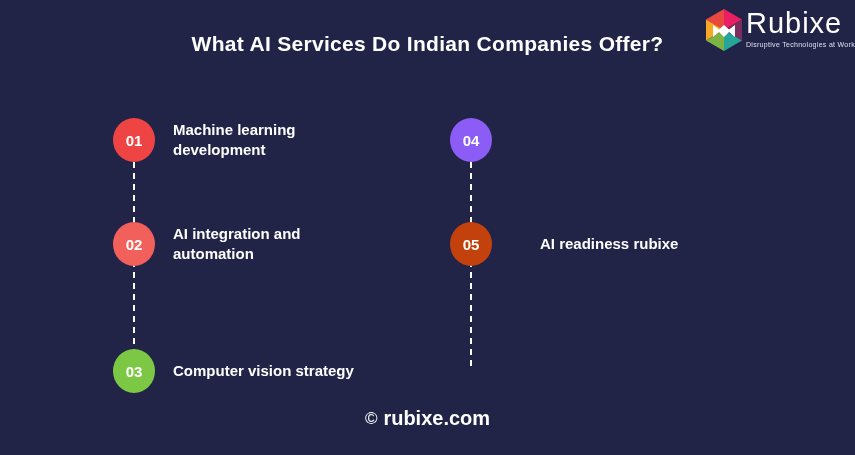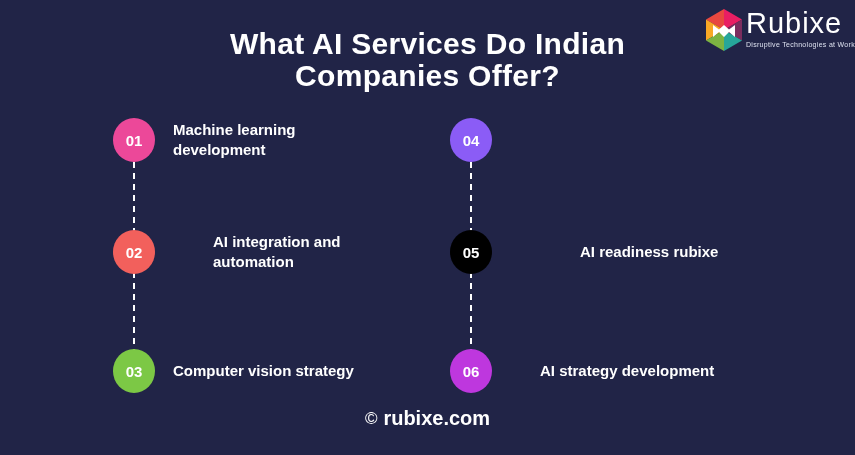--- a/index.html
+++ b/index.html
@@ -10,21 +10,21 @@
     background:#212447;
     overflow:hidden;
   }
   .title{
     position:absolute;
     top:28px;left:0;right:0;
     margin:0 auto;
     width:500px;
     text-align:center;
     color:#ffffff;
-    font-size:30px;
+    font-size:21px;
     font-weight:800;
     line-height:32px;
     letter-spacing:0.3px;
   }
   
   .logo{
     position:absolute;
     top:8px;right:0;
     display:flex;
     align-items:flex-start;
@@ -60,21 +60,21 @@
   .item{
     position:absolute;
     display:flex;
     align-items:center;
     transform:translateY(-50%);
     z-index:2;
   }
   .col-left{left:113px;}
   .col-right{left:450px;}
   .row-1{top:140px;}
-  .row-2{top:252px;gap:40px;}
+  .row-2{top:244px;}
   .row-3{top:371px;}
   .badge{
     width:42px;height:44px;
     border-radius:50%;
     display:flex;
     align-items:center;
     justify-content:center;
     color:#ffffff;
     font-size:15px;
     font-weight:700;
@@ -131,46 +131,42 @@
     <div class="logo-textcol">
       <span class="logo-brand">Rubixe</span>
       <span class="logo-tagline">Disruptive Technologies at Work</span>
     </div>
   </div>
 
   <div class="connector left"></div>
   <div class="connector right"></div>
 
   <div class="item col-left row-1">
-    <div class="badge" style="background-color: #ec4899;">01</div>
+    <div class="badge" style="background-color: #ef4444;">01</div>
     <div class="label wrap">Machine learning development</div>
   </div>
 
   <div class="item col-left row-2">
     <div class="badge" style="background-color: rgb(242, 96, 92);">02</div>
     <div class="label wrap">AI integration and automation</div>
   </div>
 
   <div class="item col-left row-3">
     <div class="badge" style="background-color: rgb(124, 200, 69);">03</div>
     <div class="label">Computer vision strategy</div>
   </div>
 
   <div class="item col-right row-1">
     <div class="badge" style="background-color: #8b5cf6;">04</div>
   </div>
 
   <div class="item col-right row-2">
-    <div class="badge" style="background-color: #000000;">05</div>
+    <div class="badge" style="background-color: #c2410c;">05</div>
     <div class="label">AI readiness rubixe</div>
   </div>
 
-  <div class="item col-right row-3">
-    <div class="badge" style="background-color: rgb(190, 55, 222);">06</div>
-    <div class="label">AI strategy development</div>
-  </div>
 
   <div class="footer">
     <span class="copyright-glyph">©</span>
     <span class="footer-site">rubixe.com</span>
   </div>
 
 </div>
 
 </body></html>

